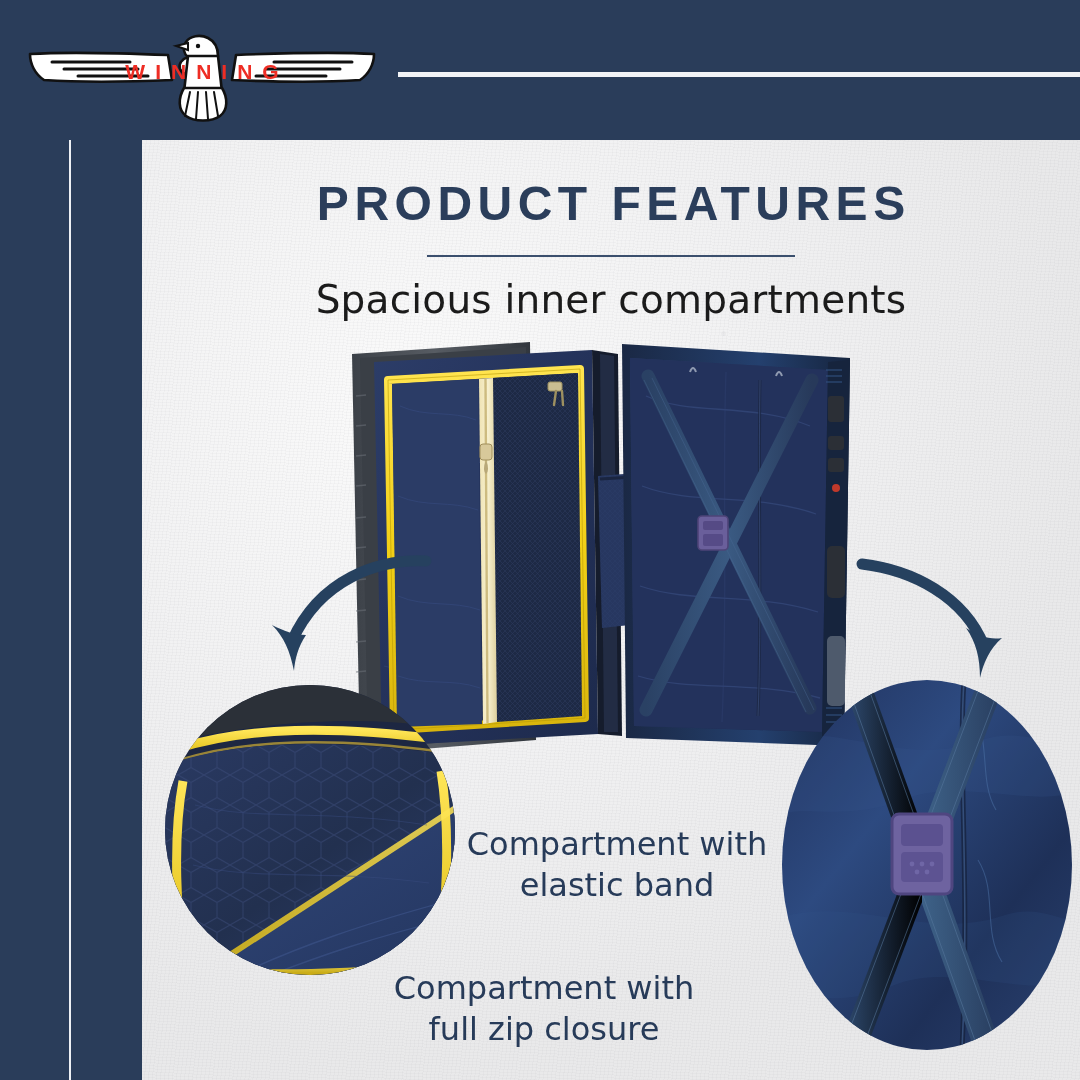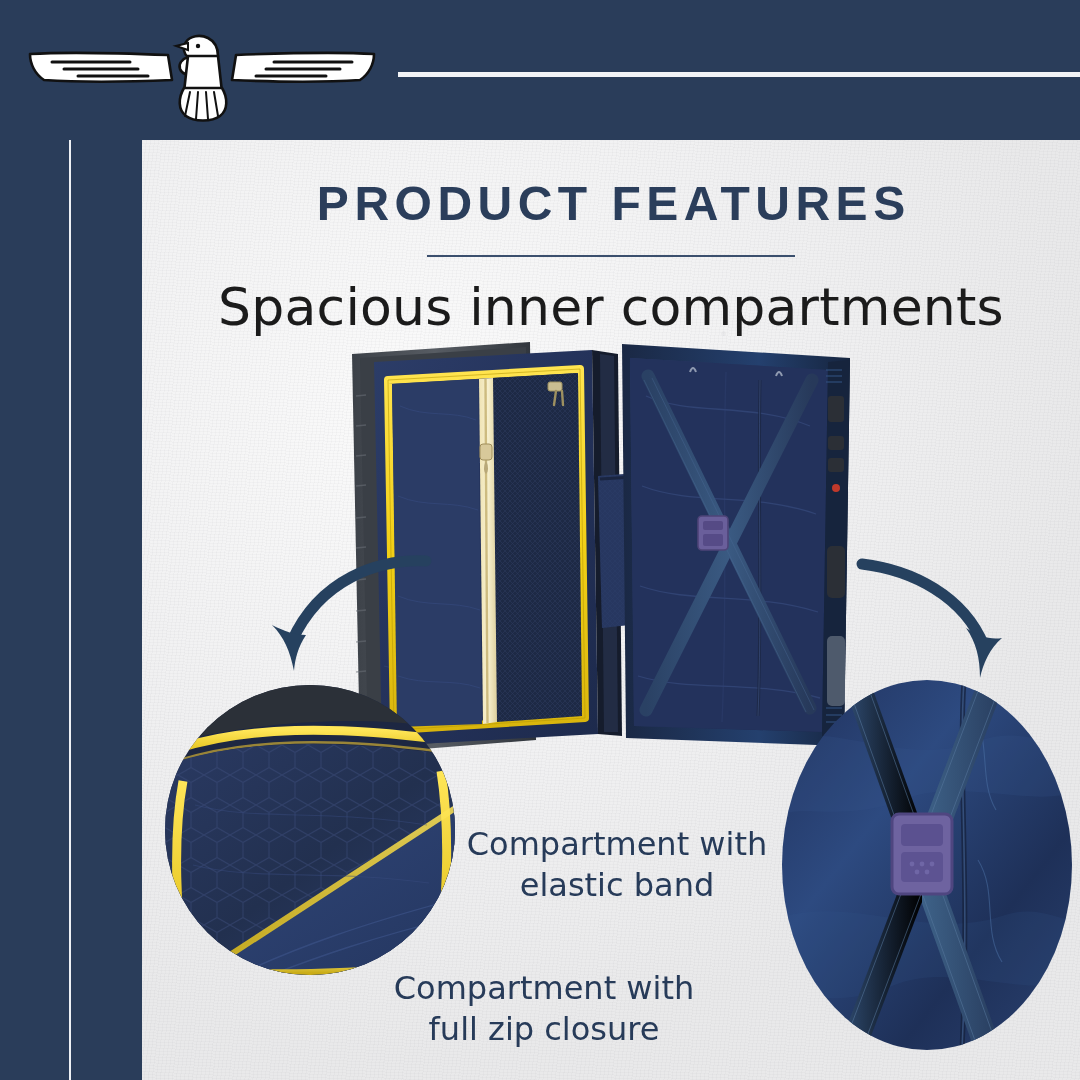--- a/index.html
+++ b/index.html
@@ -118,21 +118,21 @@
   }
   .title-rule {
     width: 368px;
     height: 2px;
     background: #3b4f6d;
     margin: 24px auto 0;
   }
   .subtitle {
     margin: 20px 0 0;
     color: #1b1b1b;
-    font-size: 52px;
+    font-size: 39px;
     font-weight: 400;
     letter-spacing: .2px;
     font-family: "DejaVu Sans", sans-serif;
   }
 
   
   .hero {
     position: absolute;
     left: 188px;
     top: 196px;
@@ -213,20 +213,21 @@
       <g stroke="#111111" stroke-width="2" stroke-linecap="round" fill="none">
         <path d="M168 70 L163 94"></path>
         <path d="M176 70 L174 97"></path>
         <path d="M184 70 L186 97"></path>
         <path d="M192 70 L196 94"></path>
       </g>
 
       <path d="M166 21 L154 24 L166 28 Z" fill="#ffffff" stroke="#111111" stroke-width="2"></path>
       <circle cx="176" cy="24" r="2.2" fill="#111111"></circle>
     </svg>
+    <div class="logo-word">WINNING</div>
   </div>
 
   <div id="panel">
 
     <div class="heading-wrap">
       <h1 class="product-title">PRODUCT FEATURES</h1>
       <div class="title-rule"></div>
       <p class="subtitle">Spacious inner compartments</p>
     </div>
 

